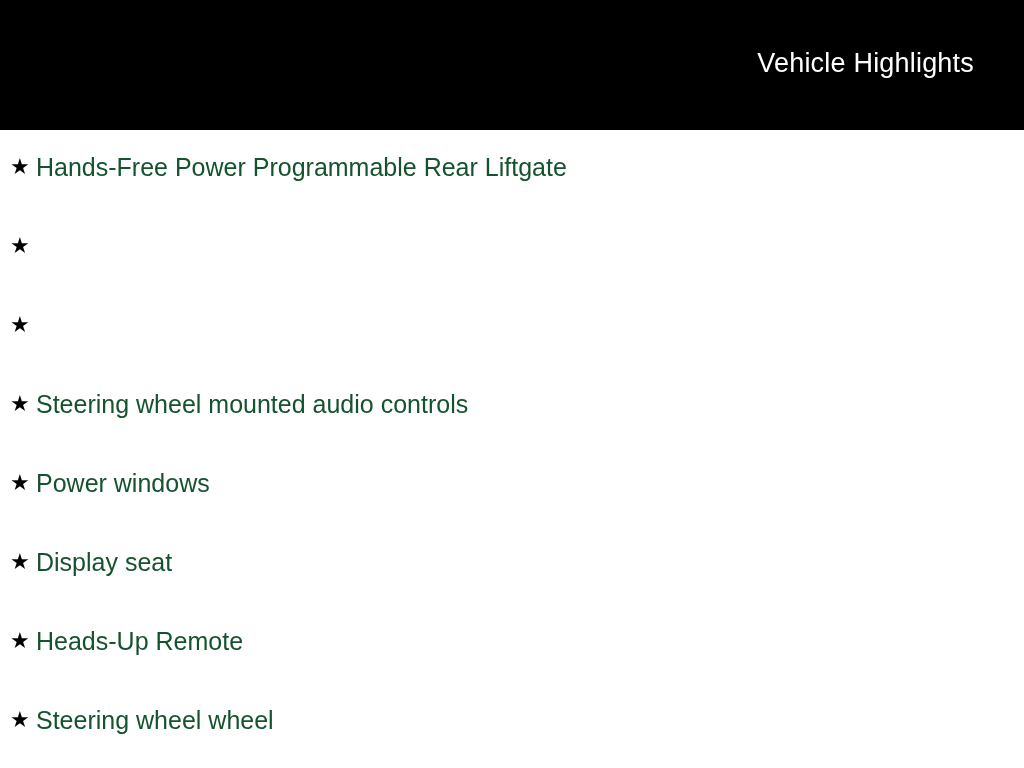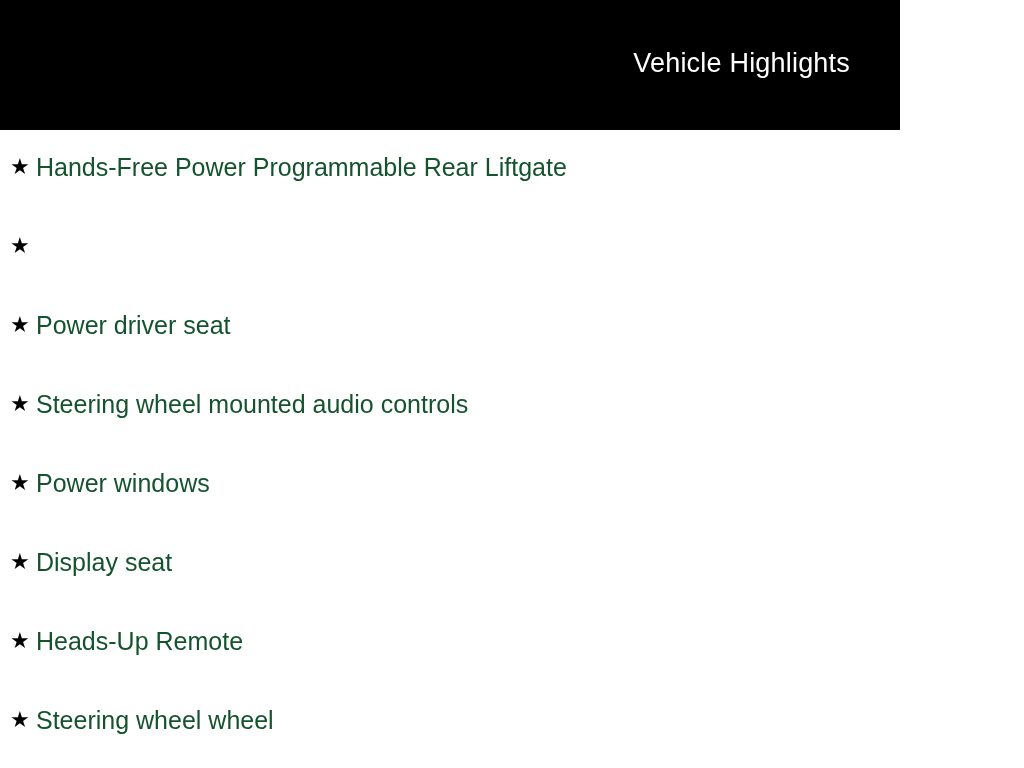--- a/index.html
+++ b/index.html
@@ -16,21 +16,21 @@
     position: relative;
     width: 1024px;
     height: 768px;
     background: #ffffff;
   }
 
   .header-bar {
     position: absolute;
     top: 0;
     left: 0;
-    width: 900px;
+    width: 1024px;
     height: 130px;
     background: #000000;
     box-sizing: border-box;
   }
 
   .header-title {
     position: absolute;
     right: 50px;
     top: 50px;
     color: #ffffff;
@@ -91,21 +91,20 @@
       <span class="star-icon">★</span>
       <span class="item-label">Hands-Free Power Programmable Rear Liftgate</span>
     </li>
 
     <li class="highlight-item">
       <span class="star-icon">★</span>
     </li>
 
     <li class="highlight-item">
       <span class="star-icon">★</span>
-      <span class="item-label">Power driver seat</span>
     </li>
 
     <li class="highlight-item">
       <span class="star-icon">★</span>
       <span class="item-label">Steering wheel mounted audio controls</span>
     </li>
 
     <li class="highlight-item">
       <span class="star-icon">★</span>
       <span class="item-label">Power windows</span>

